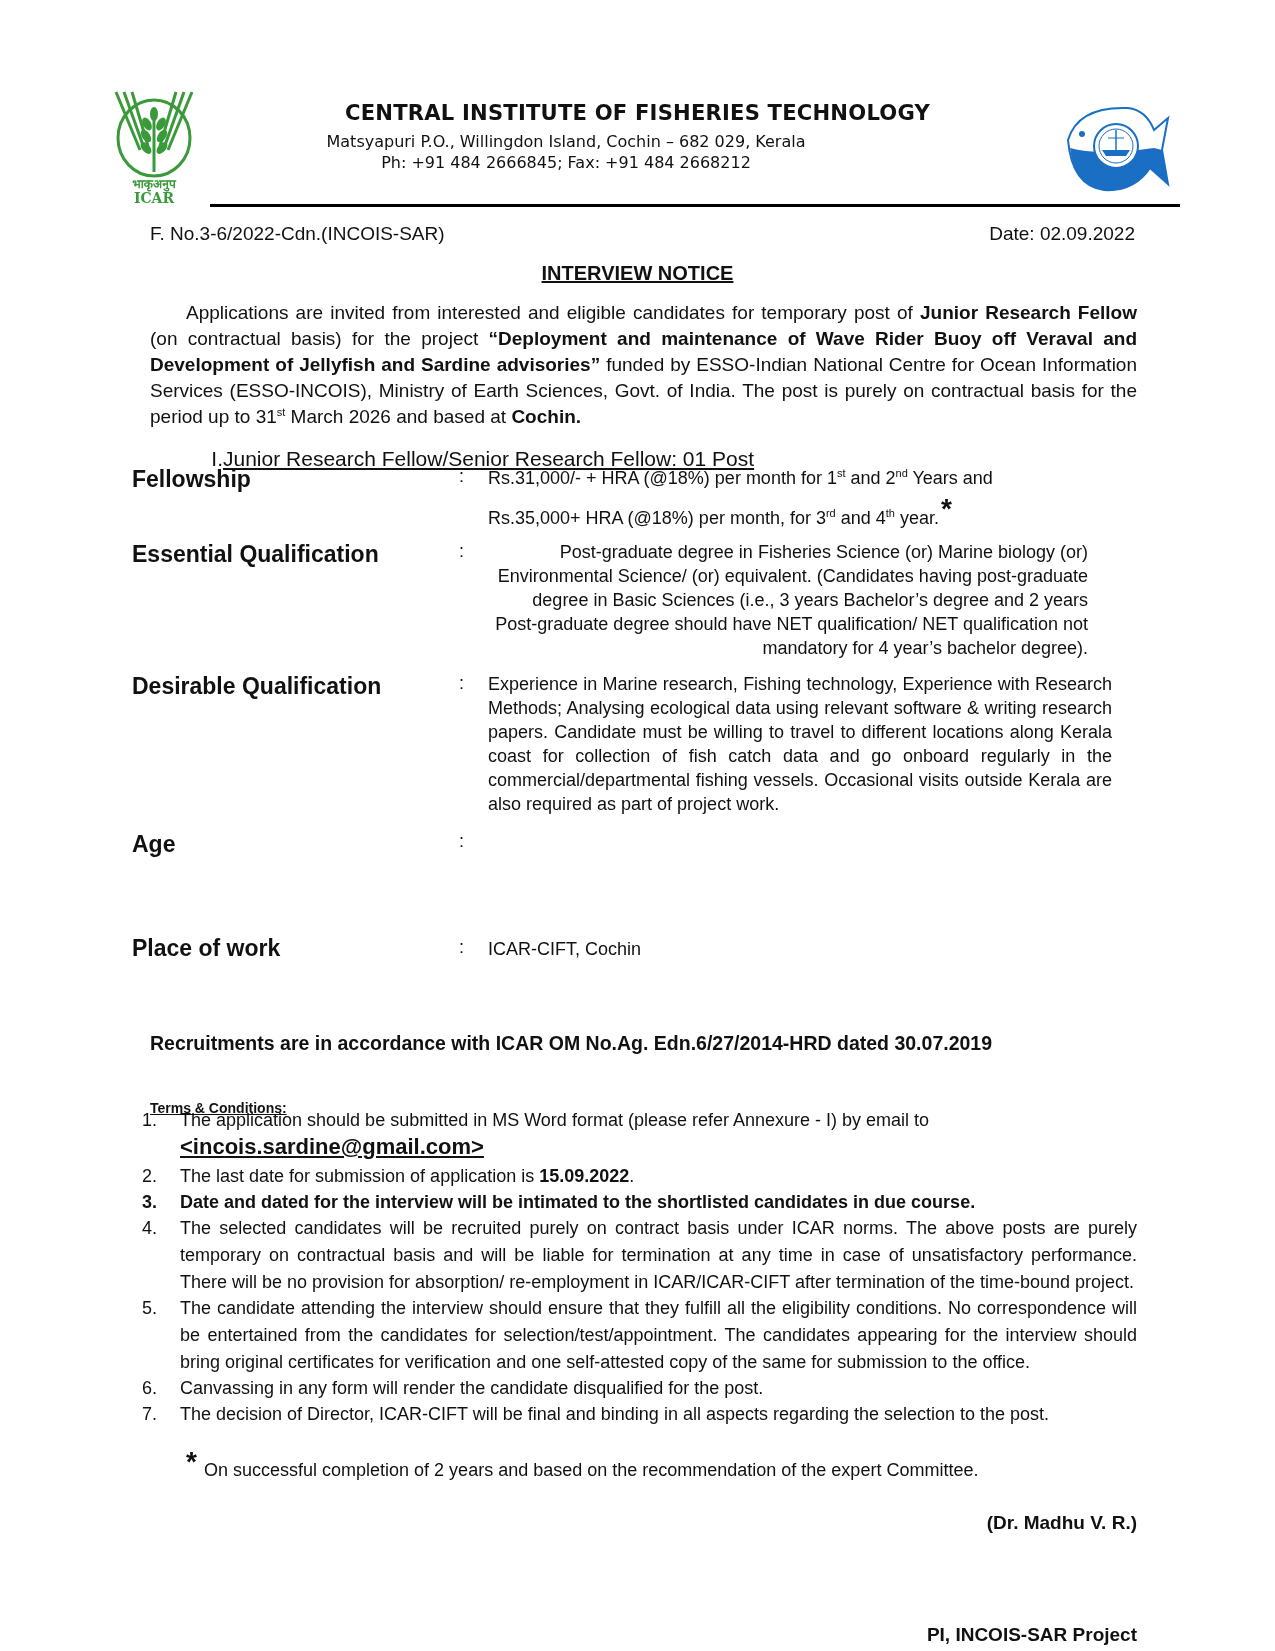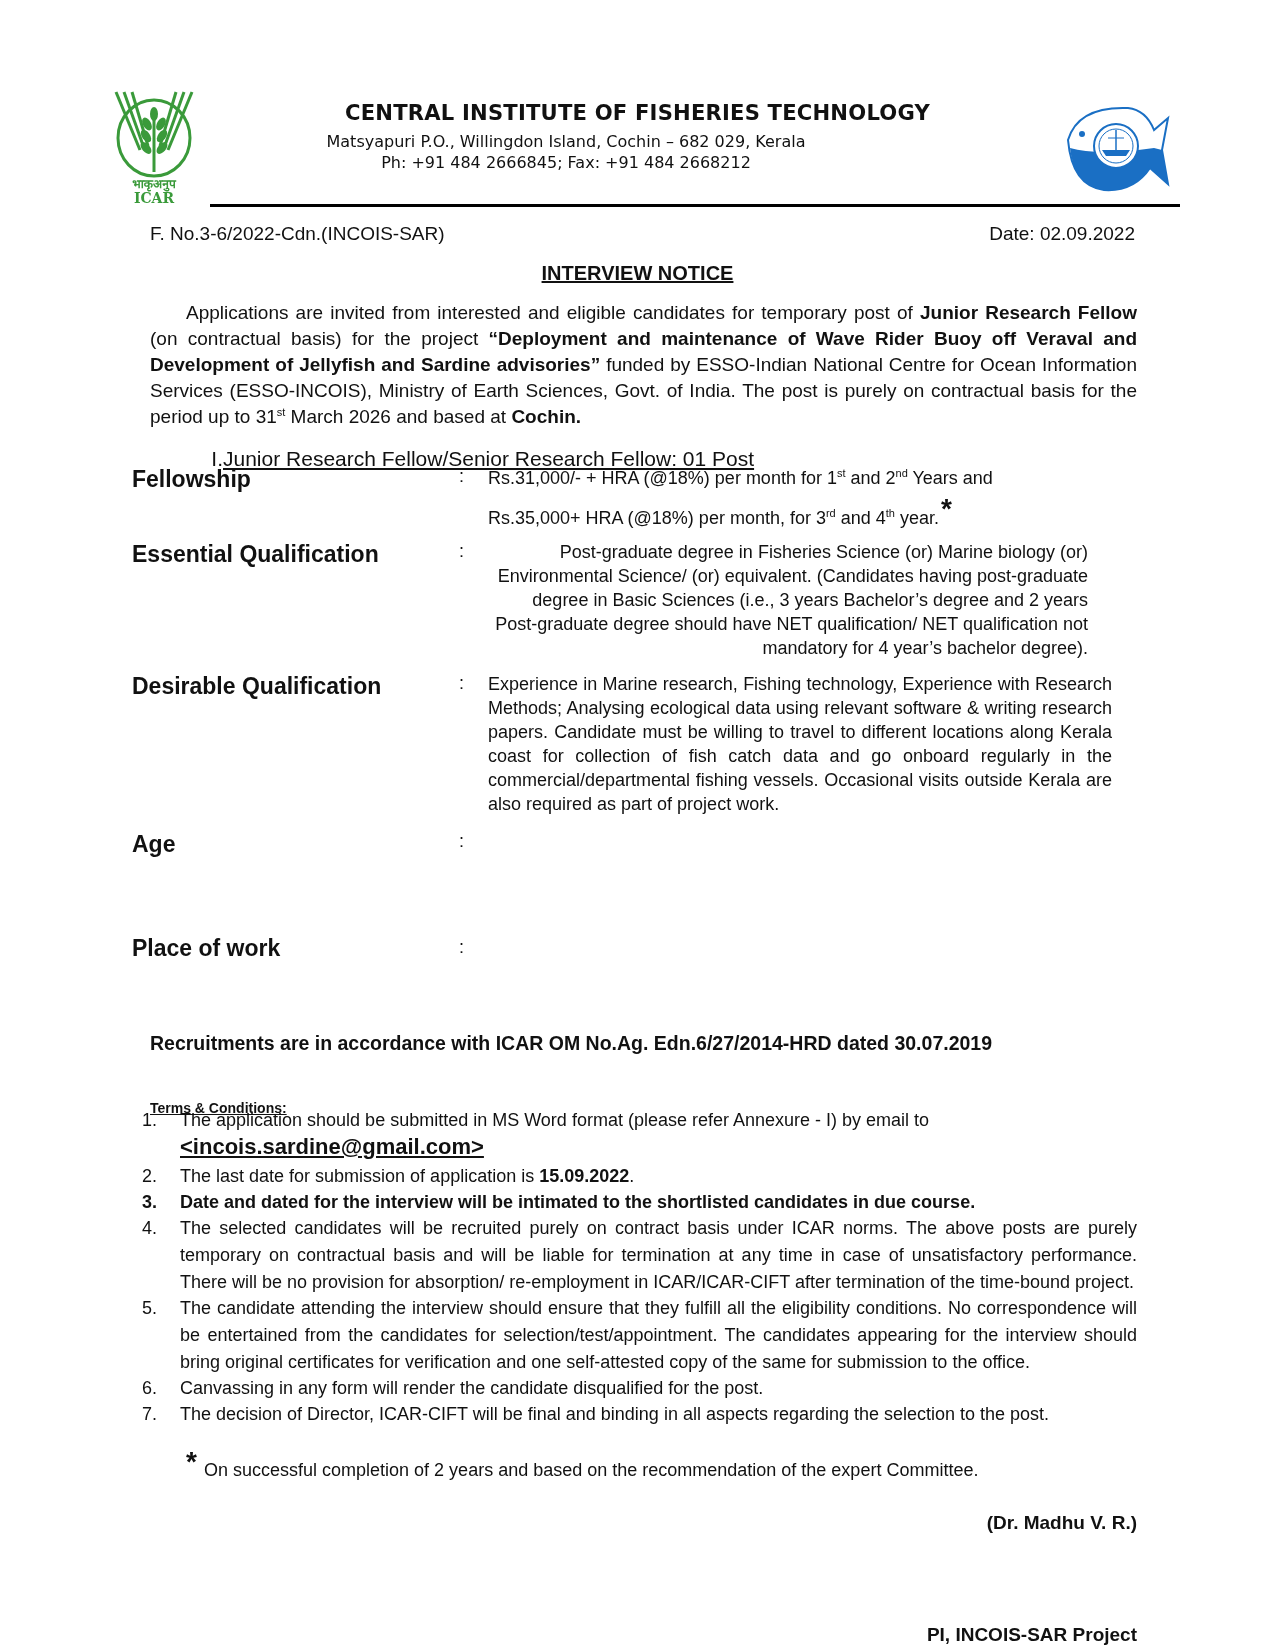--- a/index.html
+++ b/index.html
@@ -129,20 +129,21 @@
 
   <div class="row-label" style="top:673px;">Desirable Qualification</div>
   <div class="row-colon" style="top:673px;">:</div>
   <div class="row-val just" style="top:672px;">Experience in Marine research, Fishing technology, Experience with Research Methods; Analysing ecological data using relevant software &amp; writing research papers. Candidate must be willing to travel to different locations along Kerala coast for collection of fish catch data and go onboard regularly in the commercial/departmental fishing vessels. Occasional visits outside Kerala are also required as part of project work.</div>
 
   <div class="row-label" style="top:831px;">Age</div>
   <div class="row-colon" style="top:831px;">:</div>
 
   <div class="row-label" style="top:935px;">Place of work</div>
   <div class="row-colon" style="top:937px;">:</div>
+  <div class="row-val" style="top:937px;">ICAR-CIFT, Cochin</div>
 
   <div class="recruit">Recruitments are in accordance with ICAR OM No.Ag. Edn.6/27/2014-HRD dated 30.07.2019</div>
 
   <div class="terms-head">Terms &amp; Conditions:</div>
 
   <div class="term" style="top:1107px;">
       <span class="n">1.</span>
       <span class="t">The application should be submitted in MS Word format (please refer Annexure - I) by email to</span>
     </div>
   <a class="email">&lt;incois.sardine@gmail.com&gt;</a>

